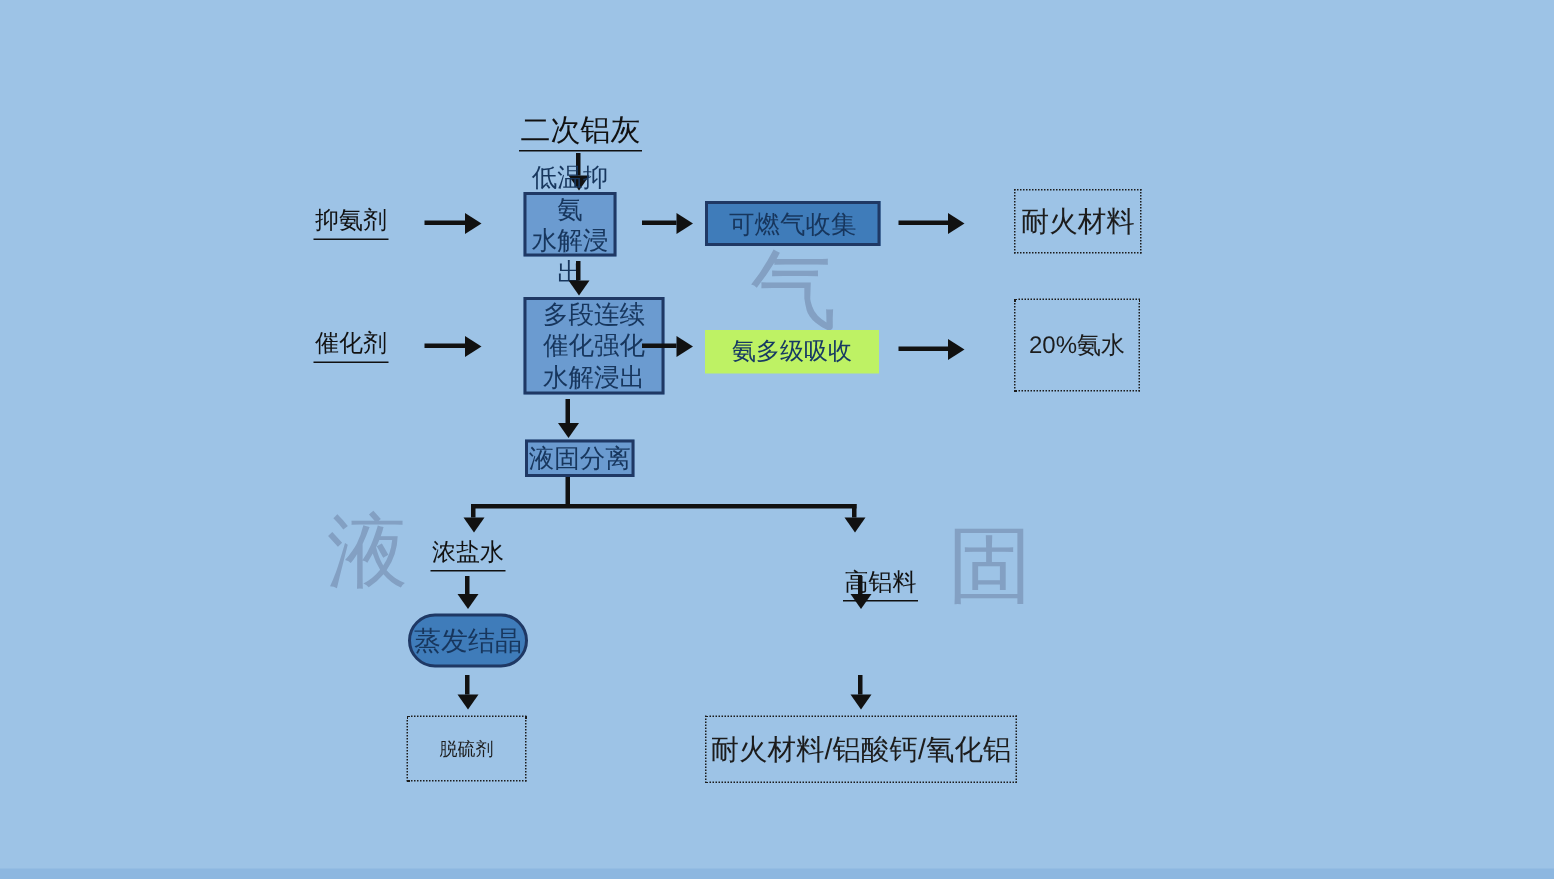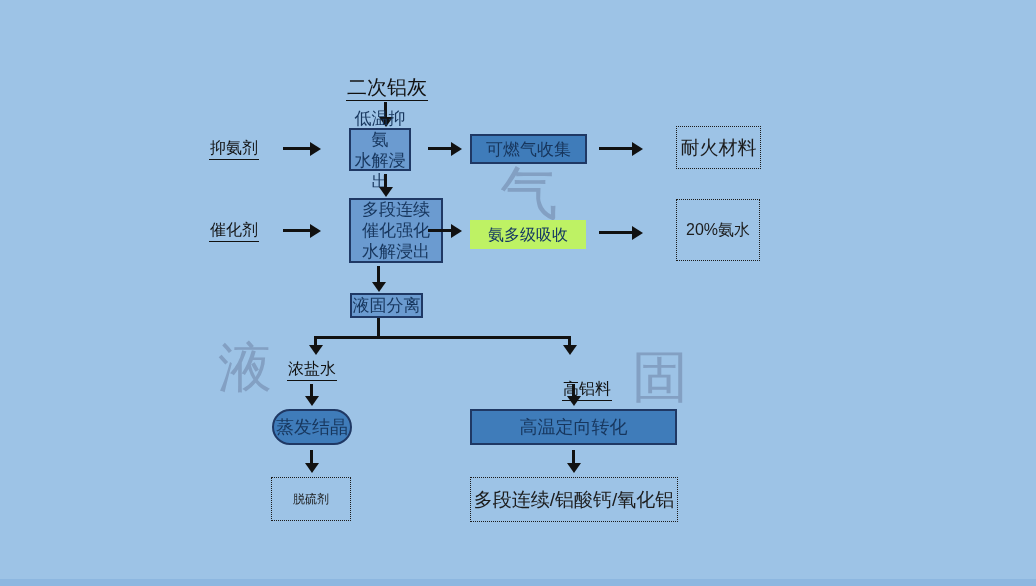--- a/index.html
+++ b/index.html
@@ -188,25 +188,22 @@
   </div>
 
   <div class="arr-d" style="left:310px; top:450px; height:13px;"></div>
 
   <div class="obox" style="left:271px; top:477px; width:80px; height:44px; font-size:12px;">
     <span>脱硫剂</span>
   </div>
 
   <div class="arr-d" style="left:572px; top:384px; height:12px;"></div>
 
-  <div class="pbox box-med" style="left:470px; top:409px; width:207px; height:36px; font-size:18px;">
-    <span>高温定向转化</span>
-  </div>
 
   <div class="arr-d" style="left:572px; top:450px; height:13px;"></div>
 
   <div class="obox" style="left:470px; top:477px; width:208px; height:45px; font-size:19px;">
-    <span>多段连续/铝酸钙/氧化铝</span>
+    <span>耐火材料/铝酸钙/氧化铝</span>
   </div>
 
   <div class="strip-bottom"></div>
 
 </div>
 
 </body></html>

